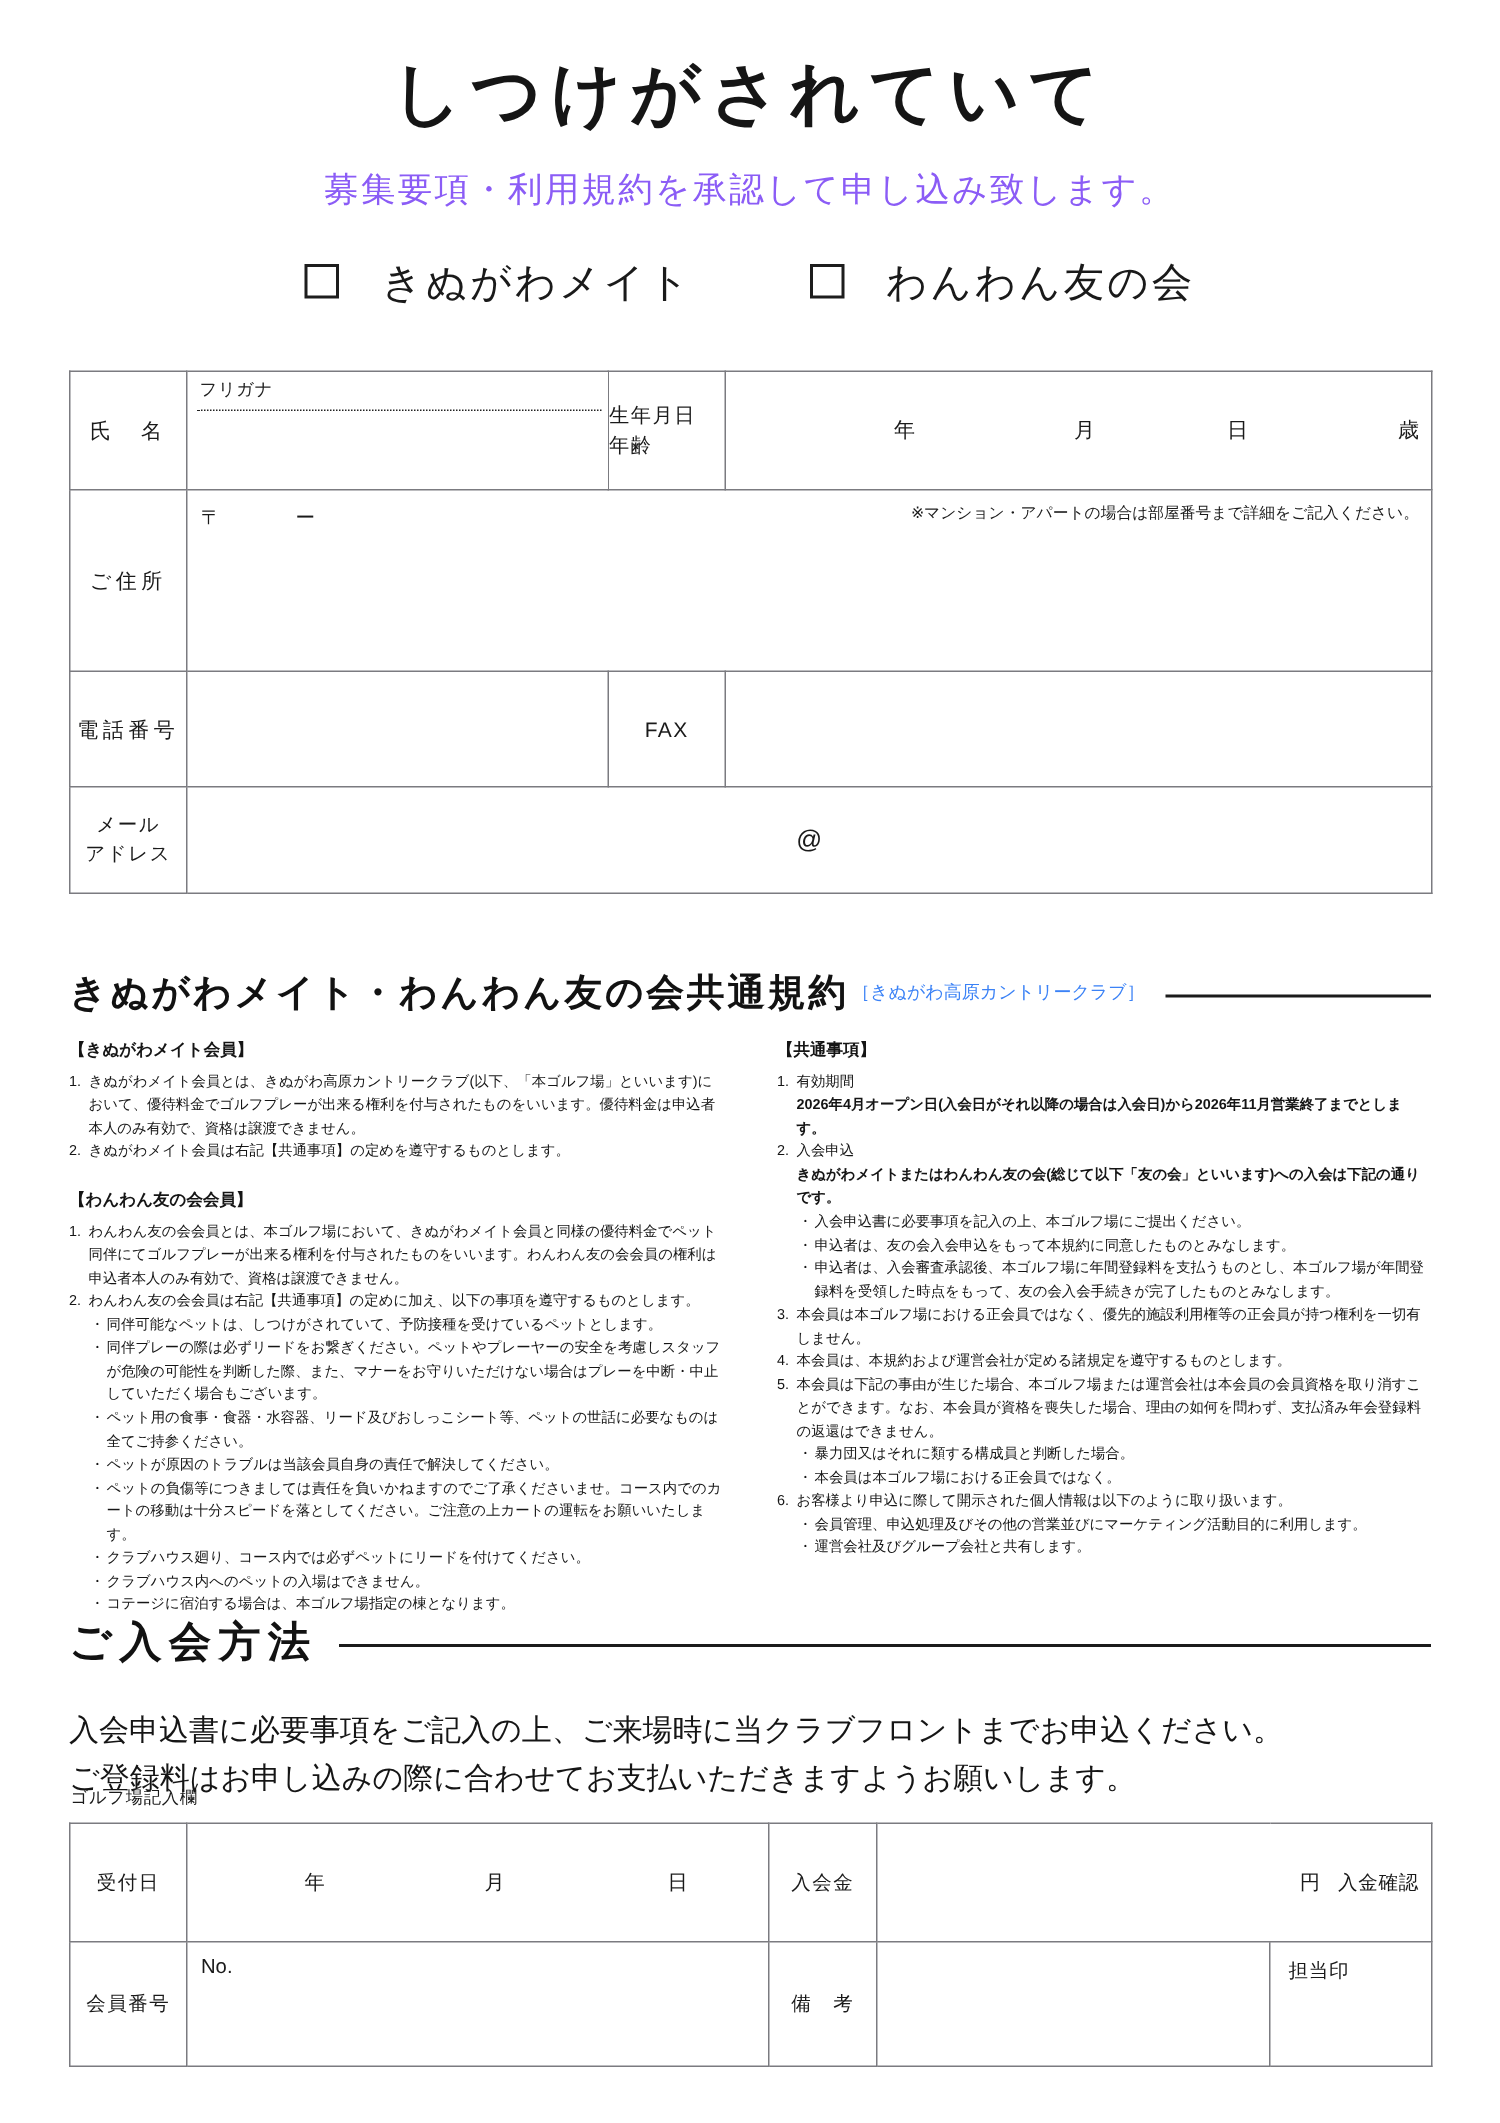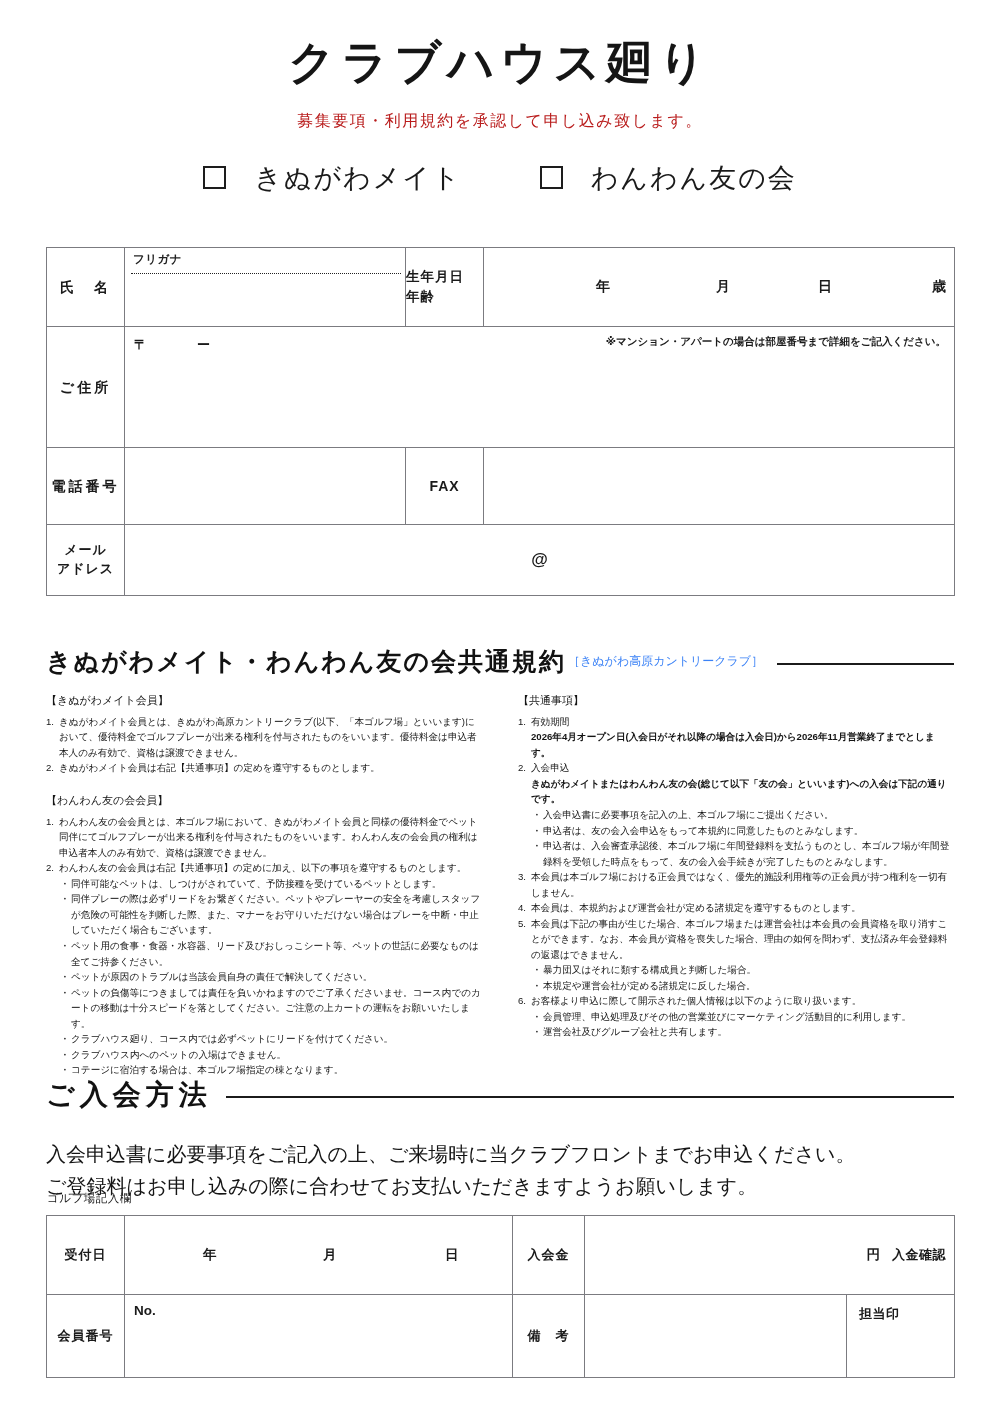--- a/index.html
+++ b/index.html
@@ -30,23 +30,23 @@
     font-size: 46px;
     letter-spacing: 6px;
     color: #151515;
     margin: 0;
     padding-top: 38px;
     line-height: 1.1;
   }
   .subtitle {
     text-align: center;
     font-family: "Liberation Serif", "DejaVu Serif", serif;
-    font-size: 16px;
+    font-size: 23px;
     letter-spacing: 1.5px;
-    color: #b91c1c;
+    color: #8b5cf6;
     margin: 0;
     padding-top: 22px;
   }
   .choices {
     display: flex;
     justify-content: center;
     align-items: center;
     gap: 78px;
     margin-top: 28px;
     font-family: "Liberation Serif", "DejaVu Serif", serif;
@@ -71,21 +71,20 @@
   table.form {
     border-collapse: collapse;
     table-layout: fixed;
     font-size: 13.5px;
   }
   table.form td {
     border: 1px solid #7b7b80;
     padding: 0;
     vertical-align: middle;
     background: #fff;
-    font-weight: bold;
   }
   .lbl {
     text-align: center;
     font-size: 14px;
     letter-spacing: 3px;
     color: #1a1a1a;
     line-height: 1.5;
   }
   .lbl2 {
     text-align: center;
@@ -233,21 +232,21 @@
     align-items: flex-start;
   }
   .reg-col {
     width: 436px;
     font-size: 9.6px;
     line-height: 1.62;
     color: #151515;
     letter-spacing: 0px;
   }
   .reg-h {
-    font-weight: 400;
+    font-weight: 700;
     font-size: 11px;
     margin-bottom: 4px;
     letter-spacing: 0px;
   }
   .reg-gap { height: 16px; }
   .reg-item {
     display: flex;
     align-items: flex-start;
     margin-bottom: 0px;
   }
@@ -349,21 +348,21 @@
     top: 10px;
     font-size: 13px;
     letter-spacing: 0.5px;
   }
 </style>
 </head>
 <body>
 
 <div class="page">
 
-  <h1 class="title">クラブハウス廻り</h1>
+  <h1 class="title">しつけがされていて</h1>
   <p class="subtitle">募集要項・利用規約を承認して申し込み致します。</p>
 
   <div class="choices">
     <label class="choice">
       <span class="cbox"></span>
       <span>きぬがわメイト</span>
     </label>
     <label class="choice">
       <span class="cbox"></span>
       <span>わんわん友の会</span>
@@ -530,21 +529,21 @@
         <div class="reg-item">
           <span class="reg-num">5.</span>
           <span class="reg-body">本会員は下記の事由が生じた場合、本ゴルフ場または運営会社は本会員の会員資格を取り消すことができます。なお、本会員が資格を喪失した場合、理由の如何を問わず、支払済み年会登録料の返還はできません。</span>
         </div>
         <div class="reg-sub">
           <span class="reg-bullet">・</span>
           <span class="reg-body">暴力団又はそれに類する構成員と判断した場合。</span>
         </div>
         <div class="reg-sub">
           <span class="reg-bullet">・</span>
-          <span class="reg-body">本規定や運営会社が定める諸規定に反した場合。</span>
+          <span class="reg-body">本会員は本ゴルフ場における正会員ではなく。</span>
         </div>
         <div class="reg-item">
           <span class="reg-num">6.</span>
           <span class="reg-body">お客様より申込に際して開示された個人情報は以下のように取り扱います。</span>
         </div>
         <div class="reg-sub">
           <span class="reg-bullet">・</span>
           <span class="reg-body">会員管理、申込処理及びその他の営業並びにマーケティング活動目的に利用します。</span>
         </div>
         <div class="reg-sub">

